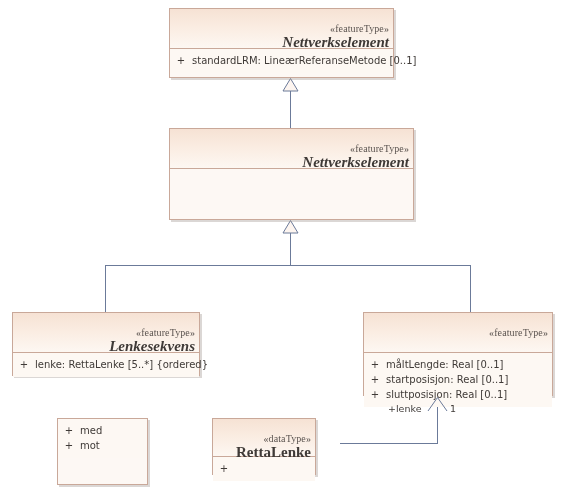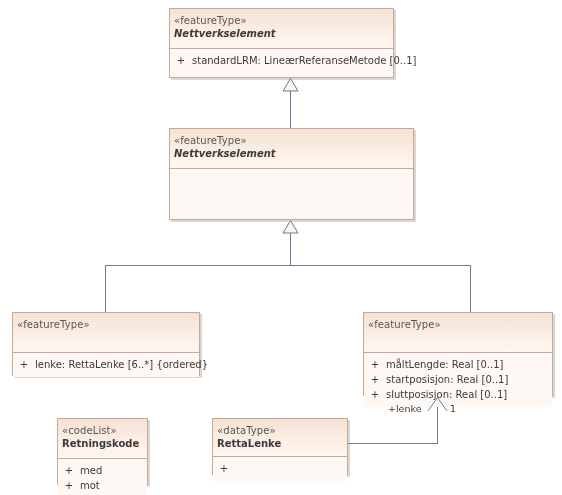--- a/index.html
+++ b/index.html
@@ -23,35 +23,36 @@
     position: absolute;
     box-sizing: border-box;
     border: 1px solid #c9a899;
     background: #fdf8f4;
     box-shadow: 2px 2px 0 0 rgba(160,150,145,0.38);
     z-index: 5;
   }
   .uml-header {
     box-sizing: border-box;
     background: linear-gradient(to bottom, #f6e2d4 0%, #faece1 45%, #fdf7f2 100%);
-    text-align: left;
-    padding: 5px 4px 6px 4px;
+    text-align: right;
+    padding: 13px 4px 6px 4px;
     border-bottom: 1px solid #c9a899;
+    font-family: Liberation Serif, serif;
   }
   .stereotype {
     display: block;
     font-size: 10px;
     color: #5b5450;
     line-height: 13px;
     letter-spacing: 0.1px;
     white-space: nowrap;
   }
   .classname {
     display: block;
-    font-size: 10px;
+    font-size: 15px;
     font-weight: bold;
     color: #3f3a37;
     line-height: 14px;
     white-space: nowrap;
   }
   .classname.abstract { font-style: italic; }
   .uml-body {
     box-sizing: border-box;
     background: #fdf8f3;
     padding: 4px 0 5px 0;
@@ -138,25 +139,26 @@
     <div class="uml-header" style="height:40px;">
       <span class="stereotype">«featureType»</span>
       <span class="classname abstract">Nettverkselement</span>
     </div>
     <div class="uml-body empty"></div>
   </div>
 
   <div class="uml-class" style="left:12px; top:312px; width:188px; height:64px;">
     <div class="uml-header" style="height:40px;">
       <span class="stereotype">«featureType»</span>
-    </div>
-    <div class="uml-body">
-      <div class="attr-row">
-        <span class="attr-vis">+</span>
-        <span class="attr-text">lenke: RettaLenke [6..*] {ordered}</span>
+      <span class="classname abstract">Lenkesekvens</span>
+    </div>
+    <div class="uml-body">
+      <div class="attr-row">
+        <span class="attr-vis">+</span>
+        <span class="attr-text">lenke: RettaLenke [5..*] {ordered}</span>
       </div>
     </div>
   </div>
 
   <div class="uml-class" style="left:363px; top:312px; width:190px; height:84px;">
     <div class="uml-header" style="height:40px;">
       <span class="stereotype">«featureType»</span>
     </div>
     <div class="uml-body">
       <div class="attr-row">
@@ -168,37 +170,33 @@
         <span class="attr-text">startposisjon: Real [0..1]</span>
       </div>
       <div class="attr-row">
         <span class="attr-vis">+</span>
         <span class="attr-text">sluttposisjon: Real [0..1]</span>
       </div>
     </div>
   </div>
 
   <div class="uml-class" style="left:57px; top:418px; width:91px; height:67px;">
-    <div class="uml-header" style="height:40px;">
-      <span class="stereotype">«codeList»</span>
-      <span class="classname">Retningskode</span>
-    </div>
     <div class="uml-body">
       <div class="attr-row">
         <span class="attr-vis">+</span>
         <span class="attr-text">med</span>
       </div>
       <div class="attr-row">
         <span class="attr-vis">+</span>
         <span class="attr-text">mot</span>
       </div>
     </div>
   </div>
 
-  <div class="uml-class" style="left:212px; top:418px; width:136px; height:57px;">
+  <div class="uml-class" style="left:212px; top:418px; width:104px; height:57px;">
     <div class="uml-header" style="height:38px;">
       <span class="stereotype">«dataType»</span>
       <span class="classname">RettaLenke</span>
     </div>
     <div class="uml-body">
       <div class="attr-row">
         <span class="attr-vis">+</span>
       </div>
     </div>
   </div>

